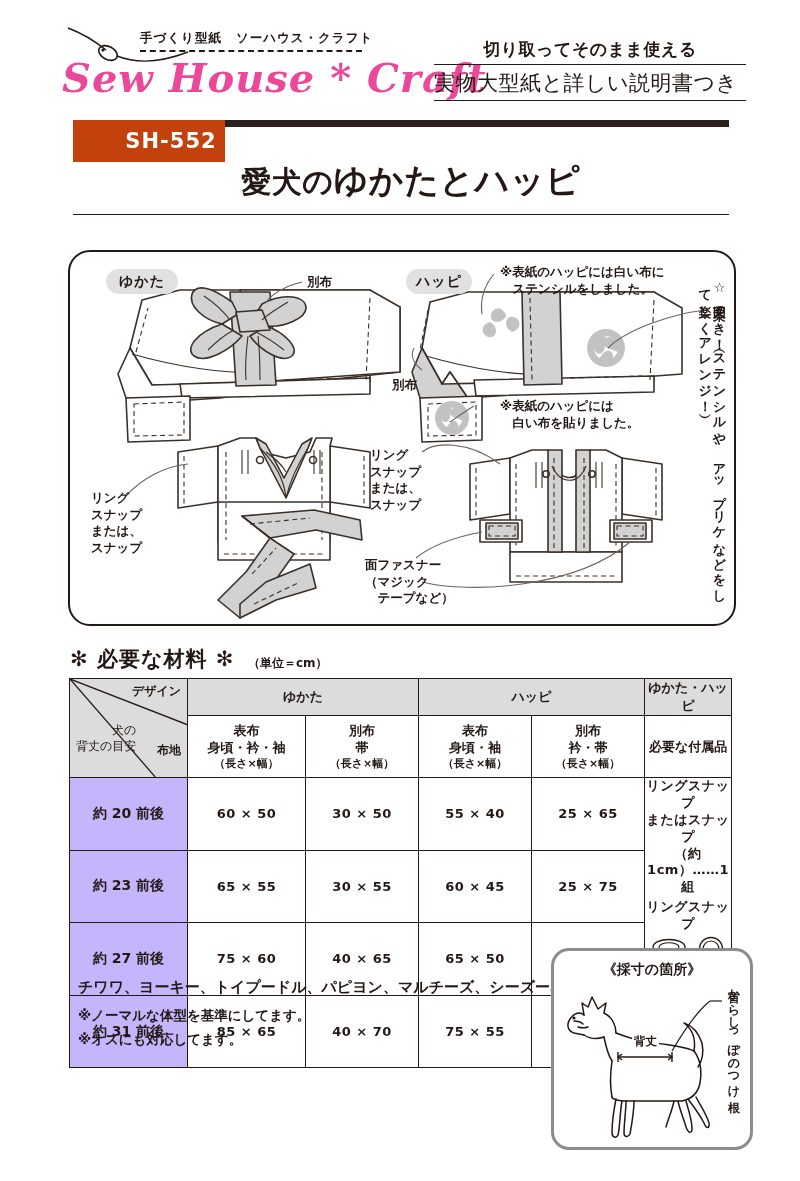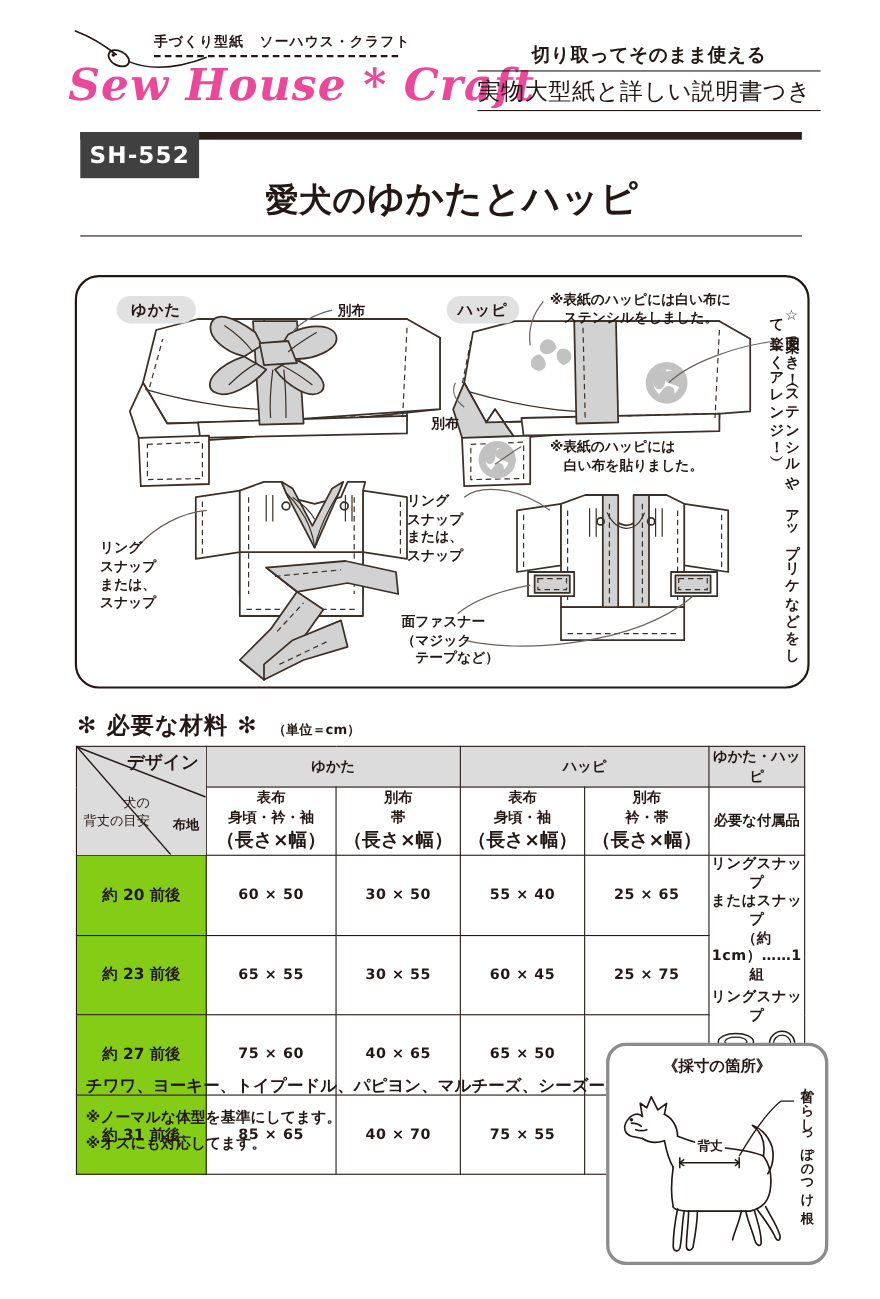--- a/index.html
+++ b/index.html
@@ -107,28 +107,29 @@
     width: 656px;
     height: 7px;
     background: #2b201c;
   }
   .code-badge {
     position: absolute;
     left: 73px;
     top: 120px;
     width: 108px;
     height: 42px;
-    background: #404040;
+    background: #c2410c;
     color: #ffffff;
     font-size: 21px;
     font-weight: bold;
     letter-spacing: 1px;
     display: flex;
     align-items: center;
     justify-content: center;
+    padding-left: 44px;
   }
 
   .doc-title {
     position: absolute;
     left: 0px;
     top: 158px;
     width: 800px;
     text-align: center;
     font-size: 30px;
     font-weight: bold;
@@ -247,35 +248,35 @@
     padding: 0;
   }
   .hdr-shade { background: #dcdcdc; }
   .corner-cell {
     position: relative;
     background: #dcdcdc;
     height: 86px;
   }
   .corner-svg { position: absolute; left:0; top:0; width:100%; height:100%; }
   .corner-design {
-    position: absolute; right: 6px; top: 4px; font-size: 16px; font-weight: bold;
+    position: absolute; right: 6px; top: 4px; font-size: 12px; font-weight: bold;
   }
   .corner-nuno {
     position: absolute; right: 6px; top: 31px; font-size: 12px; font-weight: bold; margin-top: 32px;
   }
   .corner-dog {
     position: absolute; left: 6px; top: 44px; font-size: 12px; font-weight: normal;
     line-height: 1.3; text-align: right;
   }
   .grp-row td { height: 25px; font-size: 14px; }
   .sub-row td { height: 61px; line-height: 1.35; }
-  .sub-row .small { font-size: 17px; }
+  .sub-row .small { font-size: 11px; }
   .data-row td { height: 43px; font-size: 16px; letter-spacing: 0.5px; }
   .data-row td.rowhead {
-    background: #84cc16;
+    background: #c4b5fd;
     font-size: 14px;
     letter-spacing: 0px;
   }
   .acc-cell {
     text-align: left;
     vertical-align: top;
     padding: 6px 4px 4px 6px;
     font-size: 11.5px;
     line-height: 1.3;
     font-weight: bold;

